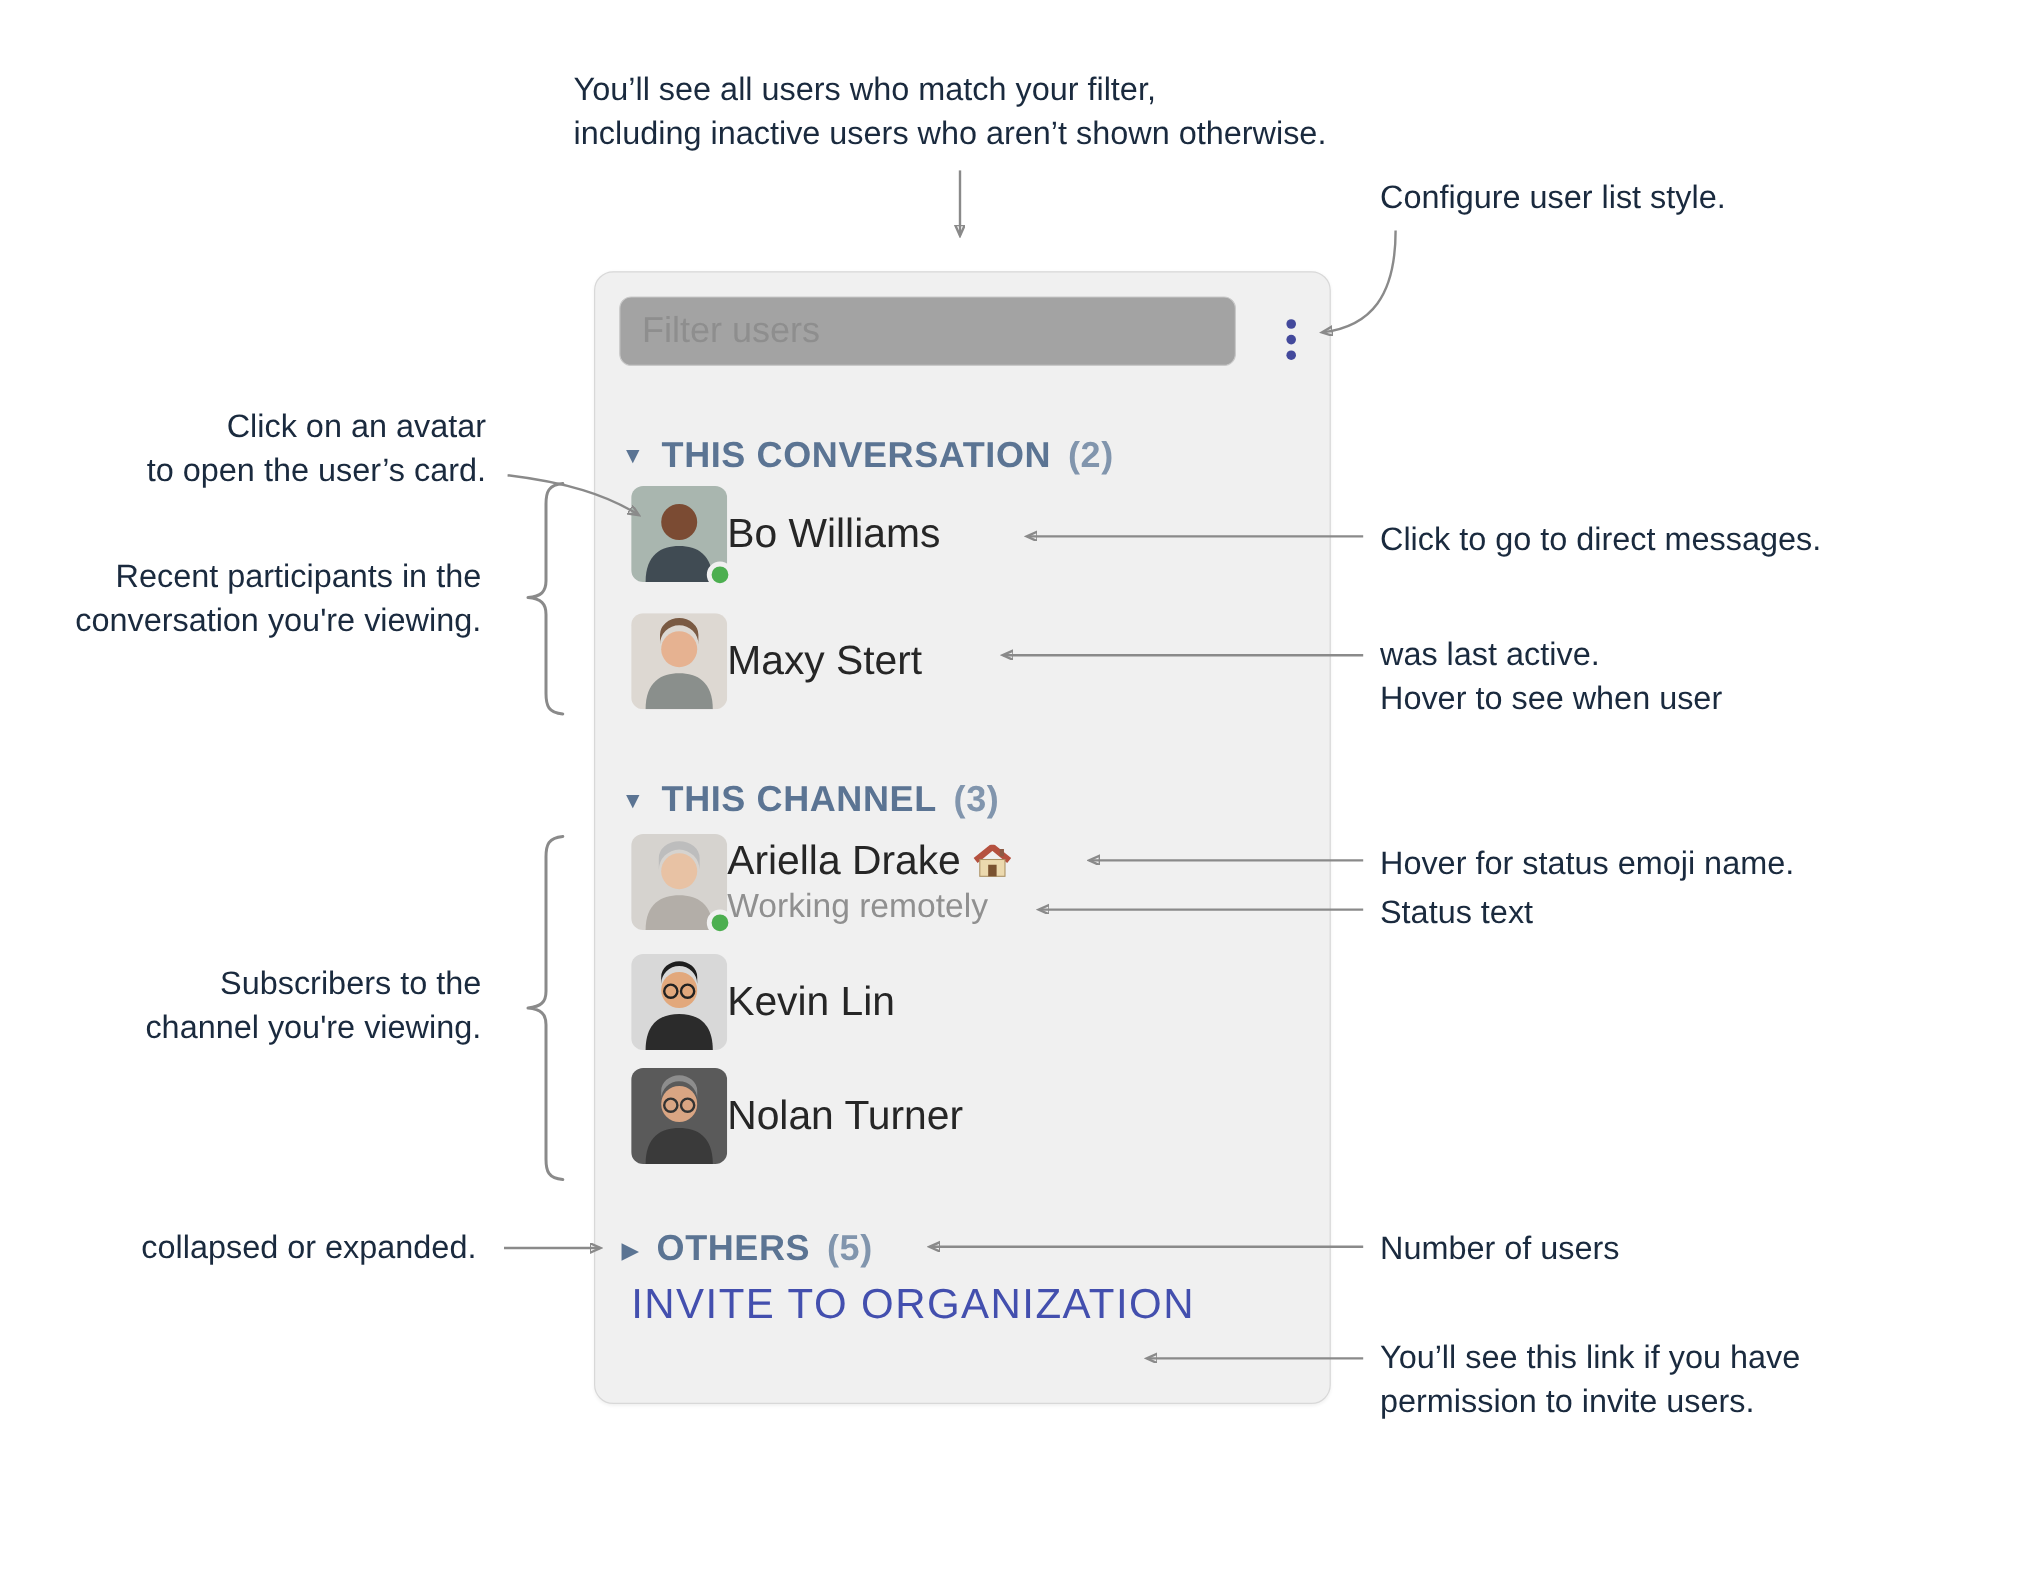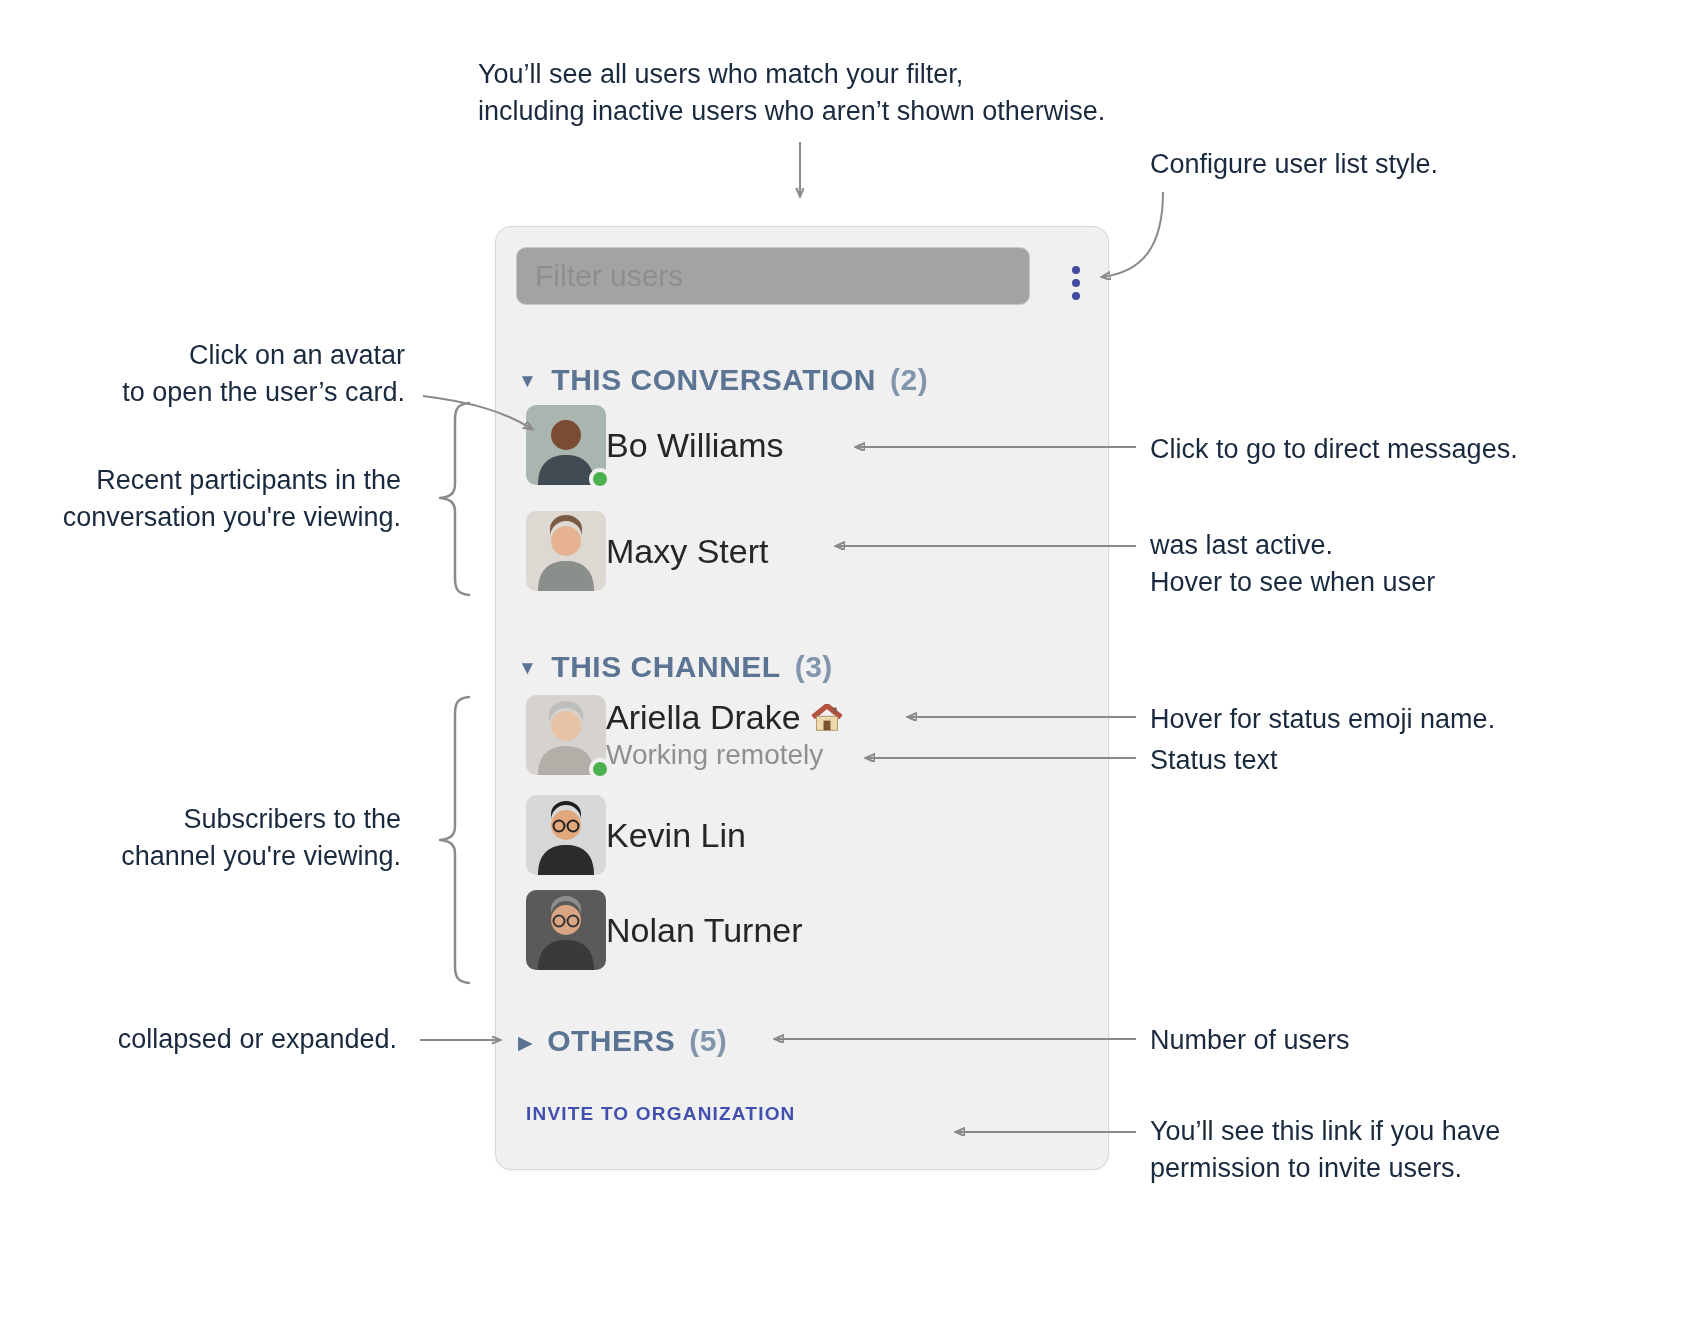--- a/index.html
+++ b/index.html
@@ -62,21 +62,21 @@
     position:absolute; right:-5px; bottom:-5px; width:22px; height:22px;
     border-radius:50%; background:#4caf50; border:4px solid #f0f0f0;
   }
   .user-name { font-size:34px; color:#262626; white-space:nowrap; }
   .name-col { display:flex; flex-direction:column; }
   .name-line { display:flex; align-items:center; gap:10px; }
   .status-text { font-size:28px; line-height:34px; color:#909090; margin-top:1px; }
   .emoji-icon svg { display:block; width:32px; height:28px; }
 
   .invite-link {
-    position:absolute; left:30px; top:876px; font-size:19px; font-weight:bold;
+    position:absolute; left:30px; top:840px; font-size:35px; font-weight:normal;
     color:#434fae; letter-spacing:1.2px; cursor:pointer; white-space:nowrap;
   }
 </style>
 </head>
 <body>
 
 <svg id="connector-overlay" viewBox="0 0 1683 1328" xmlns="http://www.w3.org/2000/svg">
   <defs>
     <marker id="arrow" markerWidth="11" markerHeight="10" refX="8.5" refY="4" orient="auto" markerUnits="userSpaceOnUse">
       <path d="M0,0 L9,4 L0,8 Z" fill="#8a8a8a" stroke="none"></path>

